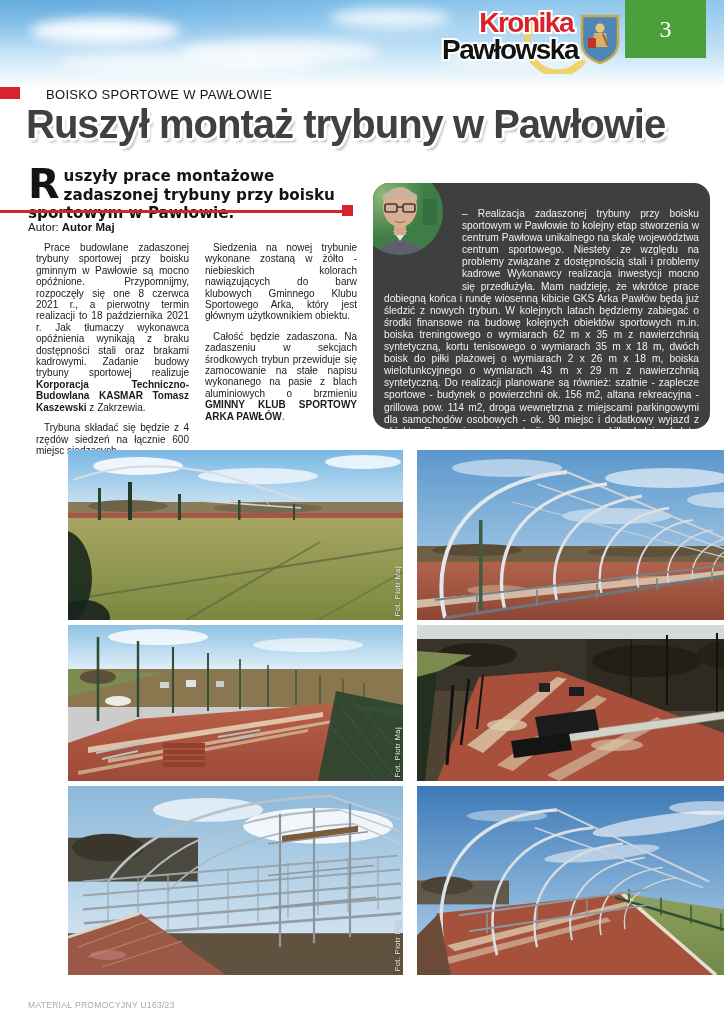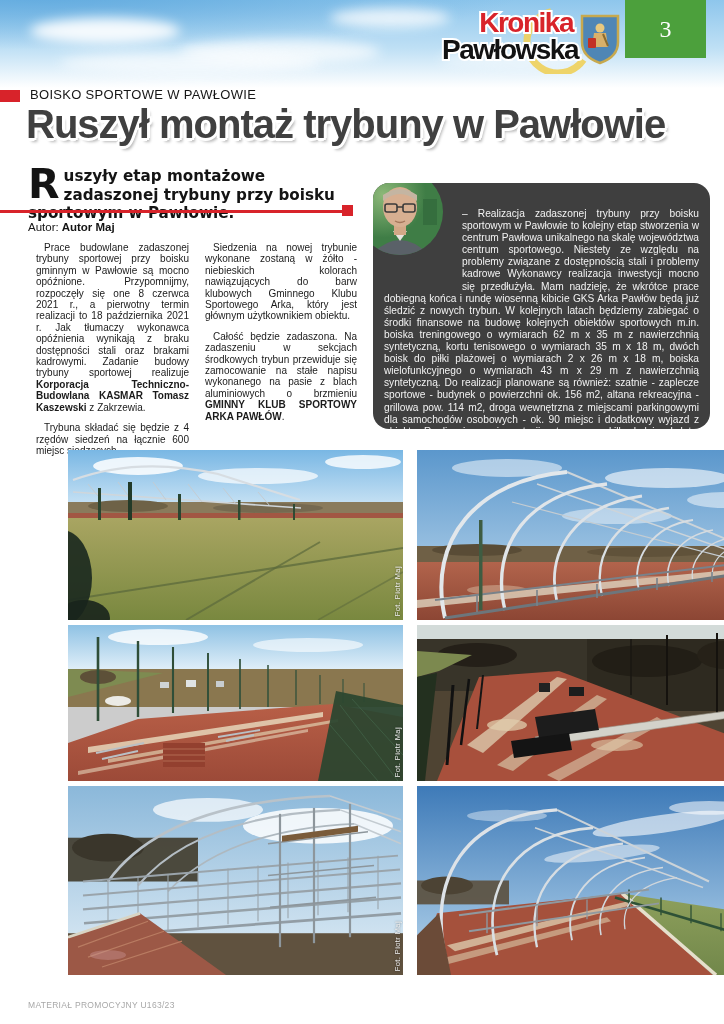--- a/index.html
+++ b/index.html
@@ -18,21 +18,21 @@
   .c5{left:440px;top:50px;width:160px;height:18px;opacity:.6;}
   .logo-svg{position:absolute;left:420px;top:2px;width:215px;height:72px;}
   .logo-red{font-family:"Liberation Sans",sans-serif;font-weight:bold;font-size:28px;
             fill:#d8232a;stroke:#ffffff;stroke-width:4px;paint-order:stroke;letter-spacing:-1.5px;}
   .logo-black{font-family:"Liberation Sans",sans-serif;font-weight:bold;font-size:28px;
             fill:#121212;stroke:#ffffff;stroke-width:4px;paint-order:stroke;letter-spacing:-1.5px;}
   .pagenum{position:absolute;left:625px;top:0;width:81px;height:58px;background:#4ca03c;
            color:#fff;font-family:"Liberation Serif",serif;font-size:24px;
            display:flex;align-items:center;justify-content:center;}
   
-  .section{position:absolute;left:0;top:87px;display:flex;align-items:flex-end;}
+  .section{position:absolute;left:0;top:87px;display:flex;align-items:flex-start;gap:16px;}
   .section-sq{width:20px;height:12px;background:#d8232a;margin-right:10px;}
   .section-label{font-size:13px;color:#161616;letter-spacing:.3px;}
   .headline{position:absolute;left:26px;top:102px;width:690px;margin:0;
             font-size:40px;line-height:1.1;font-weight:bold;color:#404040;letter-spacing:-1px;
             text-shadow:-2px -2px 0 #fff,2px -2px 0 #fff,-2px 2px 0 #fff,2px 2px 0 #fff,
                         -3px 0 0 #fff,3px 0 0 #fff,0 -3px 0 #fff,0 3px 0 #fff,
                         3px 4px 3px rgba(0,0,0,.28);}
   
   .lead{position:absolute;left:28px;top:167px;width:332px;
         font-family:"DejaVu Sans",sans-serif;font-weight:bold;font-size:15.2px;
@@ -111,21 +111,21 @@
   </div>
 
   <div class="section">
     <span class="section-sq"></span>
     <span class="section-label">BOISKO SPORTOWE W PAWŁOWIE</span>
   </div>
 
   <h1 class="headline">Ruszył montaż trybuny w Pawłowie</h1>
 
   <div class="lead">
-    <span class="dropcap">R</span><span>uszyły etap montażowe zadaszonej trybuny przy boisku sportowym w Pawłowie.</span>
+    <span class="dropcap">R</span><span>uszyły prace montażowe zadaszonej trybuny przy boisku sportowym w Pawłowie.</span>
   </div>
   <div class="red-rule"></div>
   <div class="red-rule-sq"></div>
 
   <div class="author">
     <span>Autor:</span><b>Autor Maj</b>
   </div>
 
   <div class="col col1">
     <p><span>Prace budowlane zadaszonej trybuny sportowej przy boisku gminnym w Pawłowie są mocno opóźnione. Przypomnijmy, rozpoczęły się one 8 czerwca 2021 r., a pierwotny termin realizacji to 18 października 2021 r. Jak tłumaczy wykonawca opóźnienia wynikają z braku dostępności stali oraz brakami kadrowymi. Zadanie budowy trybuny sportowej realizuje </span><b>Korporacja Techniczno-Budowlana KASMAR Tomasz Kaszewski</b><span> z Zakrzewia.</span></p>

